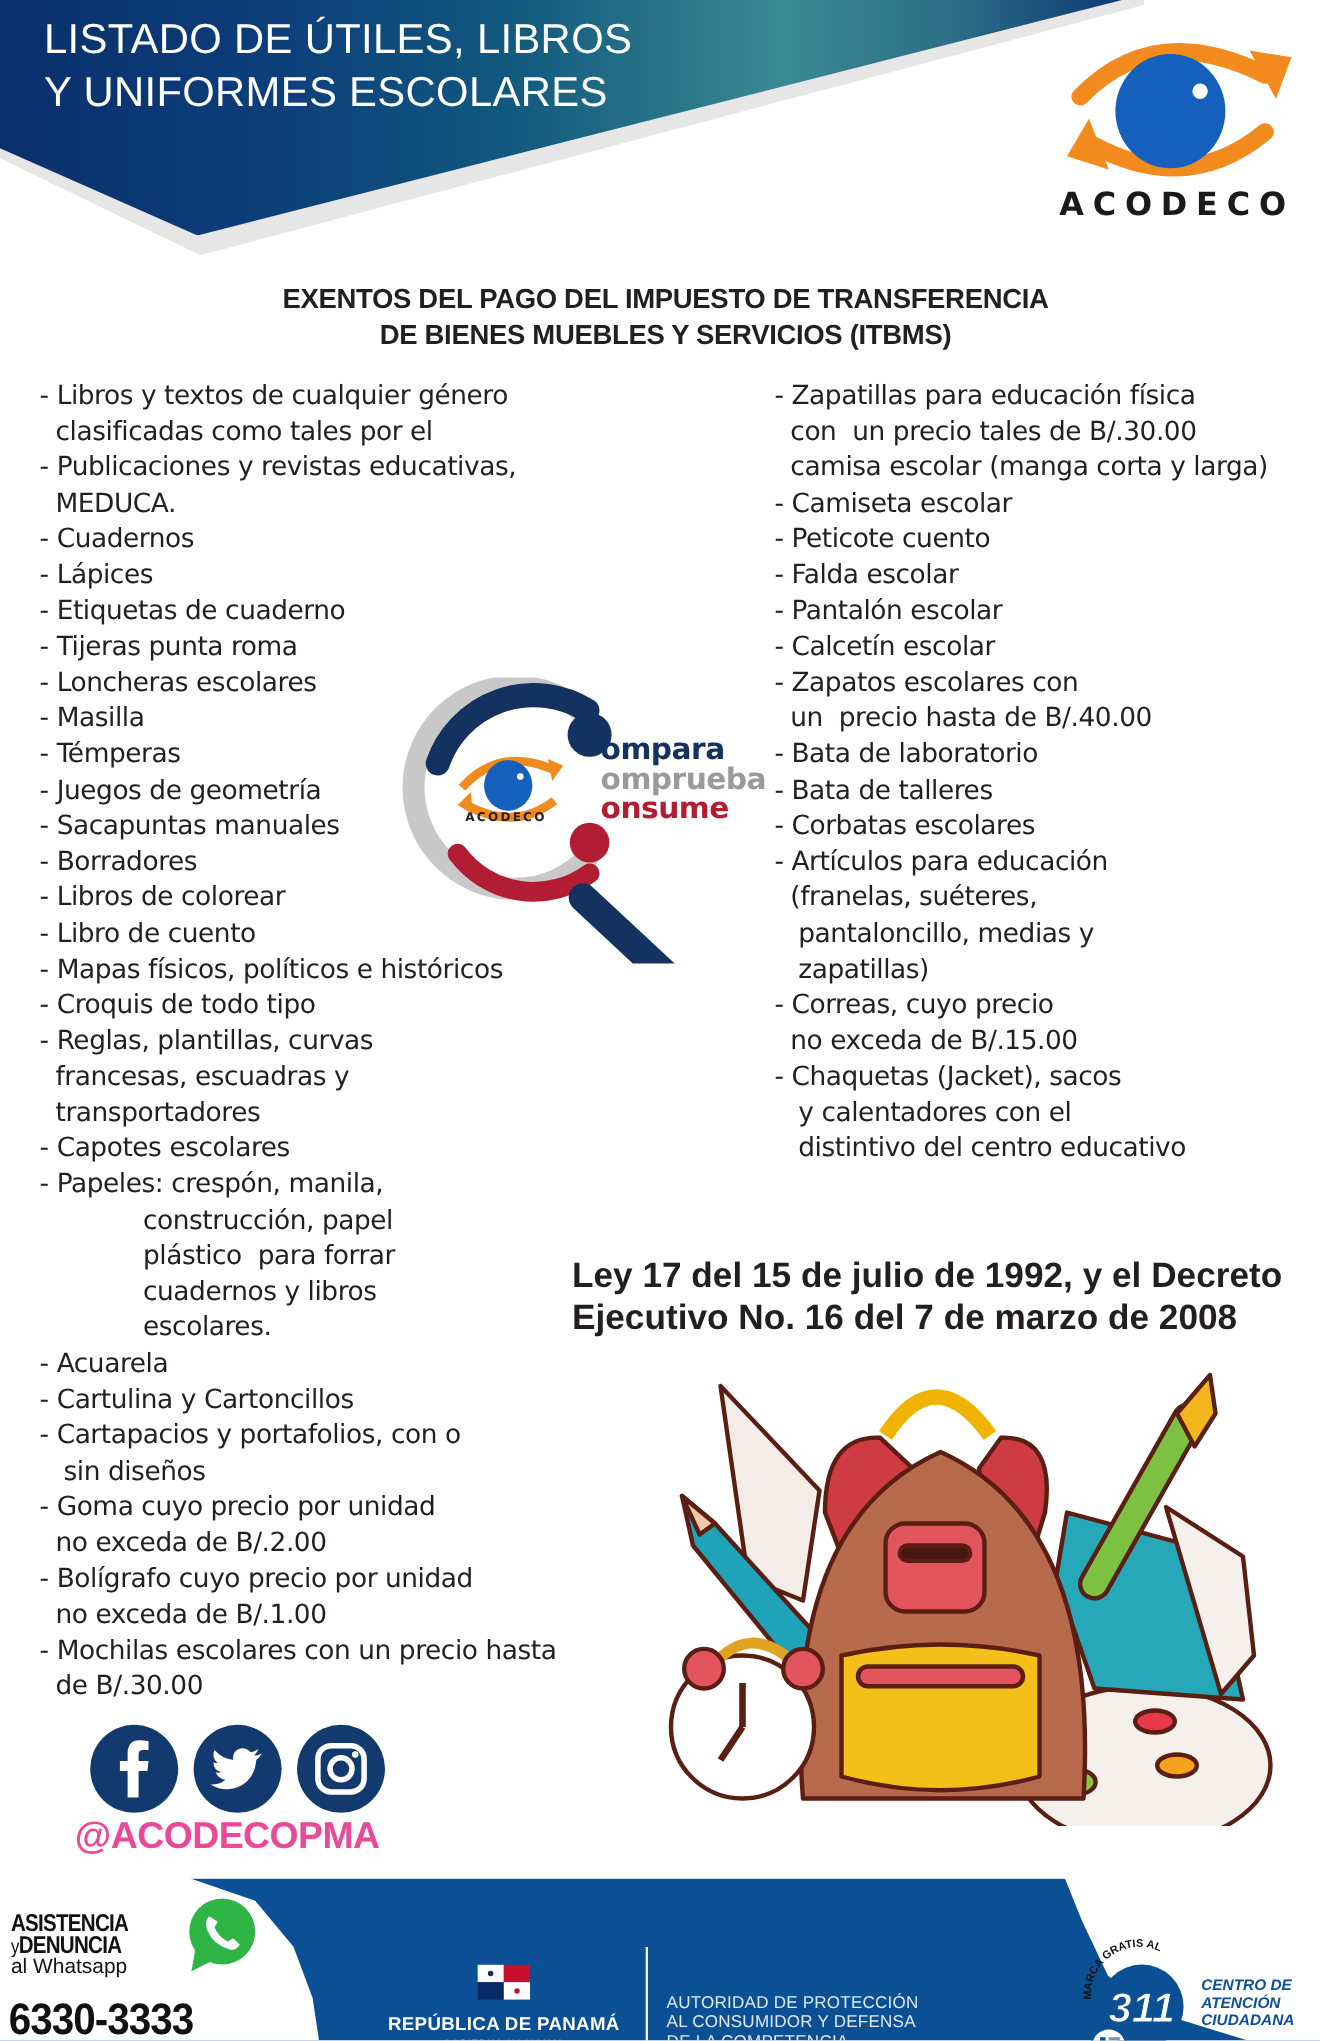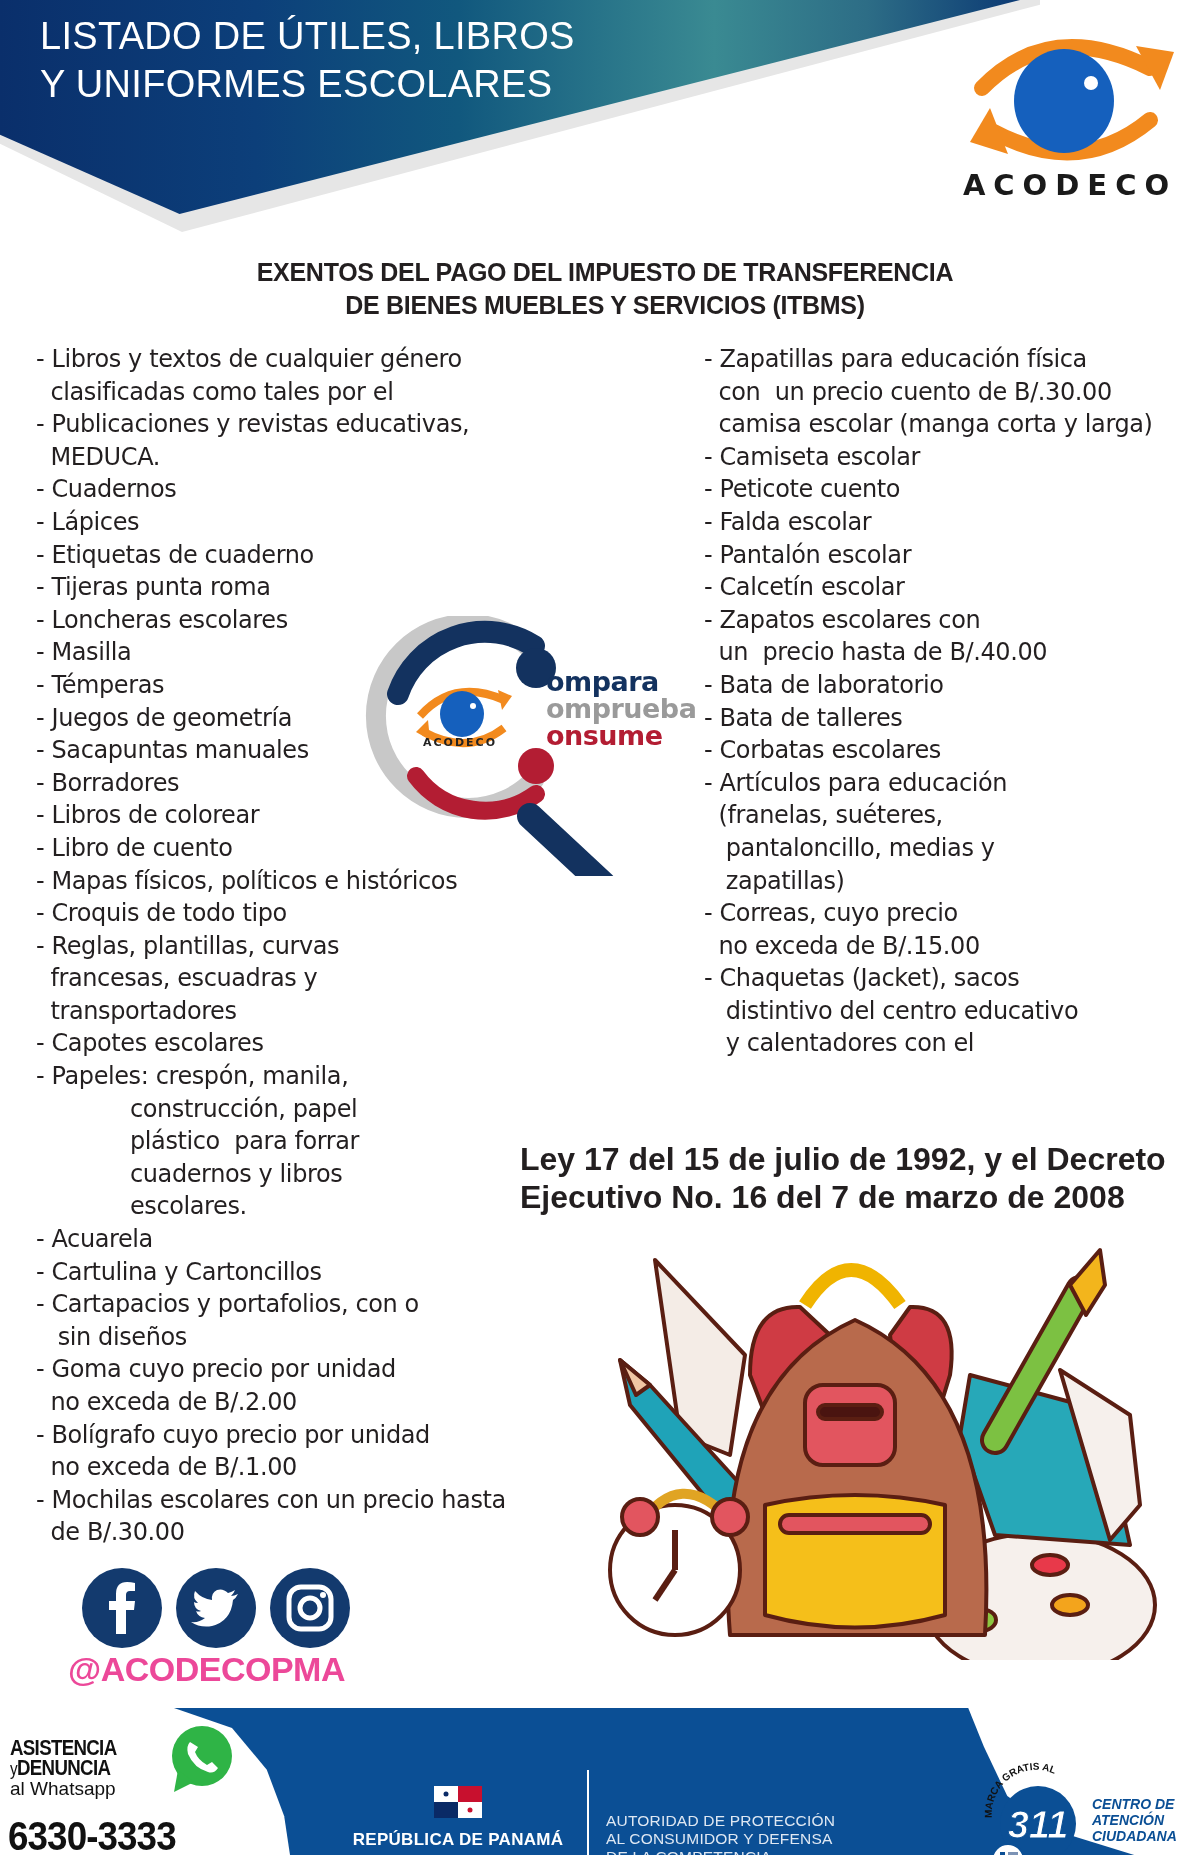--- a/index.html
+++ b/index.html
@@ -205,41 +205,41 @@
   <li>- Goma cuyo precio por unidad</li>
   <li>  no exceda de B/.2.00</li>
   <li>- Bolígrafo cuyo precio por unidad</li>
   <li>  no exceda de B/.1.00</li>
   <li>- Mochilas escolares con un precio hasta</li>
   <li>  de B/.30.00</li>
 </ul>
 
 <ul class="list list-right">
   <li>- Zapatillas para educación física</li>
-  <li>  con  un precio cuento de B/.30.00</li>
+  <li>  con  un precio tales de B/.30.00</li>
   <li>  camisa escolar (manga corta y larga)</li>
   <li>- Camiseta escolar</li>
   <li>- Peticote cuento</li>
   <li>- Falda escolar</li>
   <li>- Pantalón escolar</li>
   <li>- Calcetín escolar</li>
   <li>- Zapatos escolares con</li>
   <li>  un  precio hasta de B/.40.00</li>
   <li>- Bata de laboratorio</li>
   <li>- Bata de talleres</li>
   <li>- Corbatas escolares</li>
   <li>- Artículos para educación</li>
   <li>  (franelas, suéteres,</li>
   <li>   pantaloncillo, medias y</li>
   <li>   zapatillas)</li>
   <li>- Correas, cuyo precio</li>
   <li>  no exceda de B/.15.00</li>
   <li>- Chaquetas (Jacket), sacos</li>
+  <li>   y calentadores con el</li>
   <li>   distintivo del centro educativo</li>
-  <li>   y calentadores con el</li>
 </ul>
 
 <div class="compara">
   <svg width="350" height="260" viewBox="0 0 350 260">
 
     <path d="M176 36 A 92 92 0 1 0 176 164" stroke="#c8c8c8" stroke-width="20" fill="none" stroke-linecap="round"></path>
 
     <path d="M40 78 A 92 92 0 0 1 176 30" stroke="#13325f" stroke-width="22" fill="none" stroke-linecap="round"></path>
     <circle cx="178" cy="52" r="20" fill="#13325f"></circle>
 

